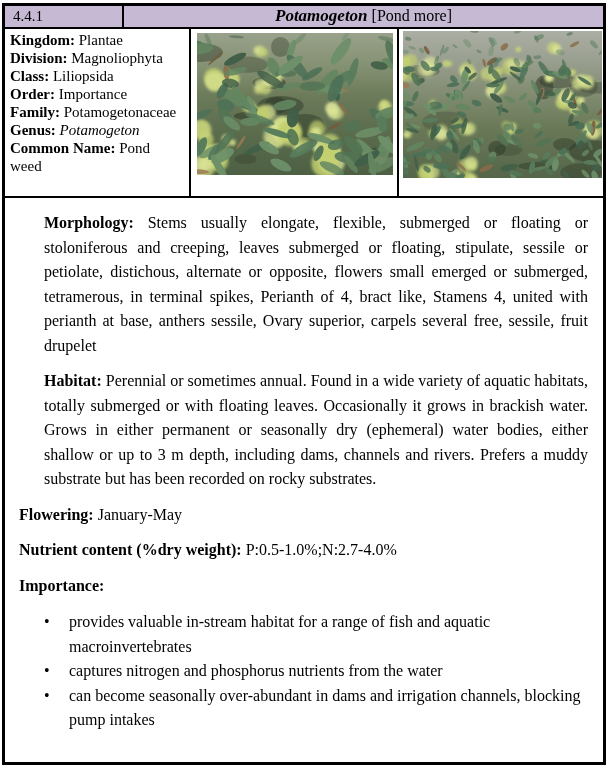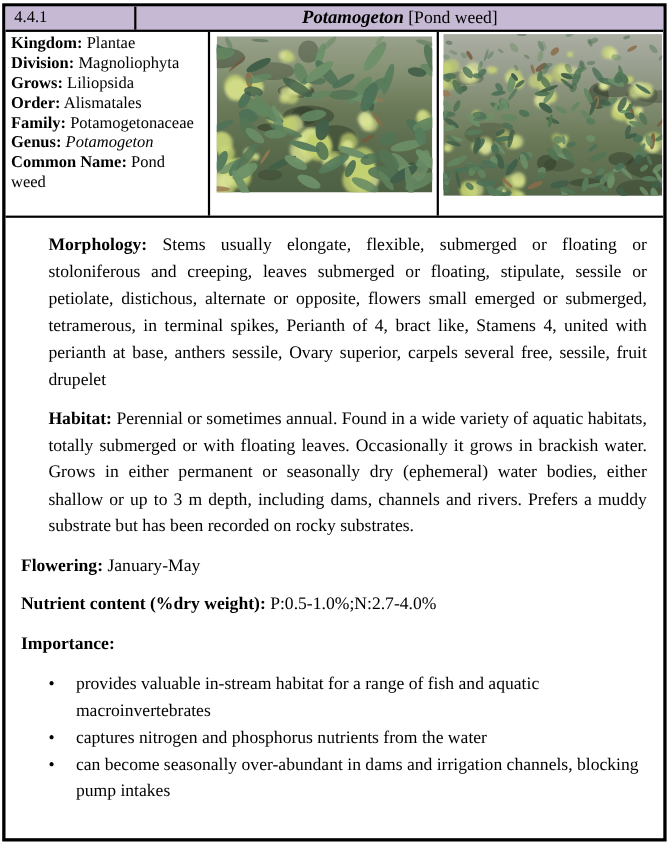--- a/index.html
+++ b/index.html
@@ -103,30 +103,30 @@
 </svg>
 
 <div class="doc">
   <div class="tbl">
 
     <div class="header-row">
       <div class="section-cell">
         <span>4.4.1</span>
       </div>
       <div class="title-cell">
-        <span class="genus-title">Potamogeton</span><span> [Pond weed]</span>
+        <span class="genus-title">Potamogeton</span><span> [Pond more]</span>
       </div>
     </div>
 
     <div class="media-row">
       <div class="taxonomy-cell">
         <div class="tax-line"><span class="tax-label">Kingdom:</span> <span class="tax-value">Plantae</span></div>
         <div class="tax-line"><span class="tax-label">Division:</span> <span class="tax-value">Magnoliophyta</span></div>
-        <div class="tax-line"><span class="tax-label">Grows:</span> <span class="tax-value">Liliopsida</span></div>
-        <div class="tax-line"><span class="tax-label">Order:</span> <span class="tax-value">Alismatales</span></div>
+        <div class="tax-line"><span class="tax-label">Class:</span> <span class="tax-value">Liliopsida</span></div>
+        <div class="tax-line"><span class="tax-label">Order:</span> <span class="tax-value">Importance</span></div>
         <div class="tax-line"><span class="tax-label">Family:</span> <span class="tax-value">Potamogetonaceae</span></div>
         <div class="tax-line"><span class="tax-label">Genus:</span> <span class="tax-value italic">Potamogeton</span></div>
         <div class="tax-line"><span class="tax-label">Common Name:</span> <span class="tax-value">Pond weed</span></div>
       </div>
       <div class="photo-cell-1">
         <svg id="photo1" class="photo" width="196" height="142" role="img" aria-label="Close view of floating pondweed leaves with yellow-green algae on dark water">
             <rect x="0" y="0" width="196" height="142" fill="url(#g1)"></rect>
             <ellipse cx="2.3" cy="19.5" rx="23.6" ry="9.6" fill="#2a3424" opacity="0.41"></ellipse>
             <ellipse cx="79.5" cy="72.3" rx="11.8" ry="8.4" fill="#2a3424" opacity="0.47"></ellipse>
             <ellipse cx="50.5" cy="31.7" rx="20.2" ry="8.1" fill="#2a3424" opacity="0.31"></ellipse>

